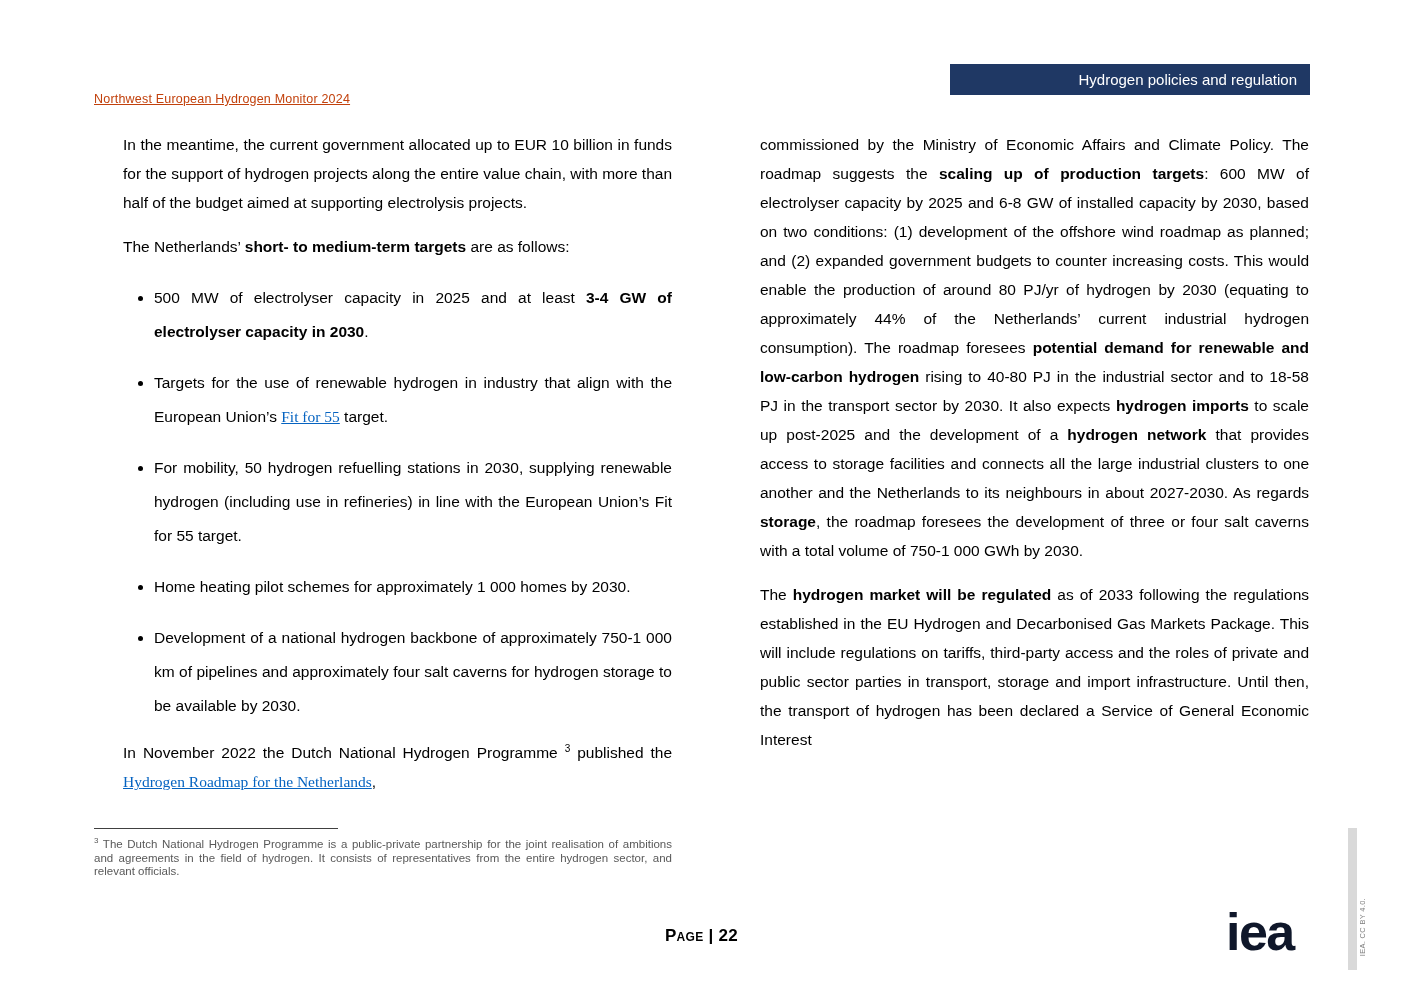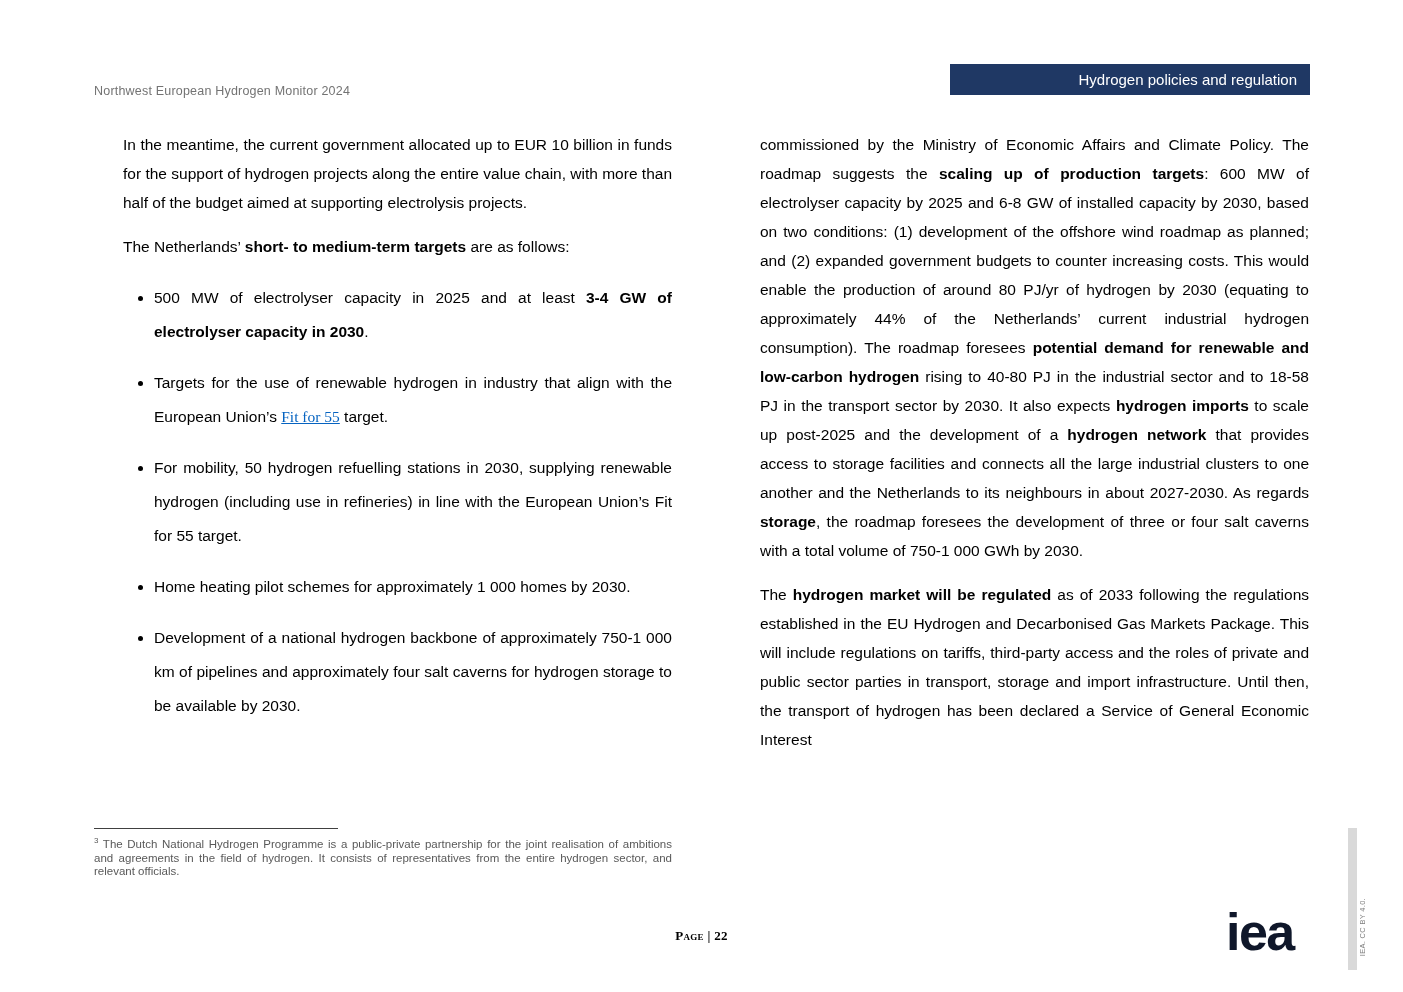--- a/index.html
+++ b/index.html
@@ -9,24 +9,25 @@
     position: relative;
     width: 1403px;
     height: 992px;
     background: #ffffff;
     overflow: hidden;
     margin: 0 auto;
   }
   .running-header {
     position: absolute;
     left: 94px;
-    top: 84px;
+    top: 92px;
     font-size: 12.5px;
-    color: #737373;
+    color: #c2410c;
     letter-spacing: 0.2px;
+    text-decoration: underline;
   }
   .banner {
     position: absolute;
     left: 950px;
     top: 64px;
     width: 360px;
     height: 31px;
     background: #1f3864;
     display: flex;
     align-items: center;
@@ -68,24 +69,23 @@
     font-size: 11.5px;
     line-height: 13.5px;
     color: #595959;
     text-align: justify;
   }
   .footnote-text sup { font-size: 8px; }
   .footer { position: absolute; left: 0; top: 926px; width: 100%; text-align: center; }
   .pagenum {
     font-variant: small-caps;
     font-weight: bold;
-    font-size: 13px;
+    font-size: 17px;
     letter-spacing: 0.3px;
     color: #000000;
-    font-family: Liberation Serif, serif;
   }
   .iea-logo { position: absolute; left: 1226px; top: 906px; }
   .iea-logo span {
     font-size: 52px;
     font-weight: 800;
     letter-spacing: -1.5px;
     color: #0f172a;
     line-height: 1;
   }
   .side-bar {
@@ -125,20 +125,21 @@
     <p class="body"><span>The Netherlands’ </span><b>short- to medium-term targets</b><span> are as follows:</span></p>
 
     <ul class="bullets">
       <li><span>500 MW of electrolyser capacity in 2025 and at least </span><b>3-4 GW of electrolyser capacity in 2030</b><span>.</span></li>
       <li><span>Targets for the use of renewable hydrogen in industry that align with the European Union’s </span><a class="link" href="#">Fit for 55</a><span> target.</span></li>
       <li><span>For mobility, 50 hydrogen refuelling stations in 2030, supplying renewable hydrogen (including use in refineries) in line with the European Union’s Fit for 55 target.</span></li>
       <li><span>Home heating pilot schemes for approximately 1 000 homes by 2030.</span></li>
       <li><span>Development of a national hydrogen backbone of approximately 750-1 000 km of pipelines and approximately four salt caverns for hydrogen storage to be available by 2030.</span></li>
     </ul>
 
+    <p class="body"><span>In November 2022 the Dutch National Hydrogen Programme </span><sup>3</sup><span> published the </span><a class="link" href="#">Hydrogen Roadmap for the Netherlands</a><span>,</span></p>
   </div>
 
   <div class="col col-right">
     <p class="body"><span>commissioned by the Ministry of Economic Affairs and Climate Policy. The roadmap suggests the </span><b>scaling up of production targets</b><span>: 600 MW of electrolyser capacity by 2025 and 6-8 GW of installed capacity by 2030, based on two conditions: (1) development of the offshore wind roadmap as planned; and (2) expanded government budgets to counter increasing costs. This would enable the production of around 80 PJ/yr of hydrogen by 2030 (equating to approximately 44% of the Netherlands’ current industrial hydrogen consumption). The roadmap foresees </span><b>potential demand for renewable and low-carbon hydrogen</b><span> rising to 40-80 PJ in the industrial sector and to 18-58 PJ in the transport sector by 2030. It also expects </span><b>hydrogen imports</b><span> to scale up post-2025 and the development of a </span><b>hydrogen network</b><span> that provides access to storage facilities and connects all the large industrial clusters to one another and the Netherlands to its neighbours in about 2027-2030. As regards </span><b>storage</b><span>, the roadmap foresees the development of three or four salt caverns with a total volume of 750-1 000 GWh by 2030.</span></p>
 
     <p class="body"><span>The </span><b>hydrogen market will be regulated</b><span> as of 2033 following the regulations established in the EU Hydrogen and Decarbonised Gas Markets Package. This will include regulations on tariffs, third-party access and the roles of private and public sector parties in transport, storage and import infrastructure. Until then, the transport of hydrogen has been declared a Service of General Economic Interest</span></p>
   </div>
 
   <div class="footnote">
     <div class="footnote-rule"></div>

